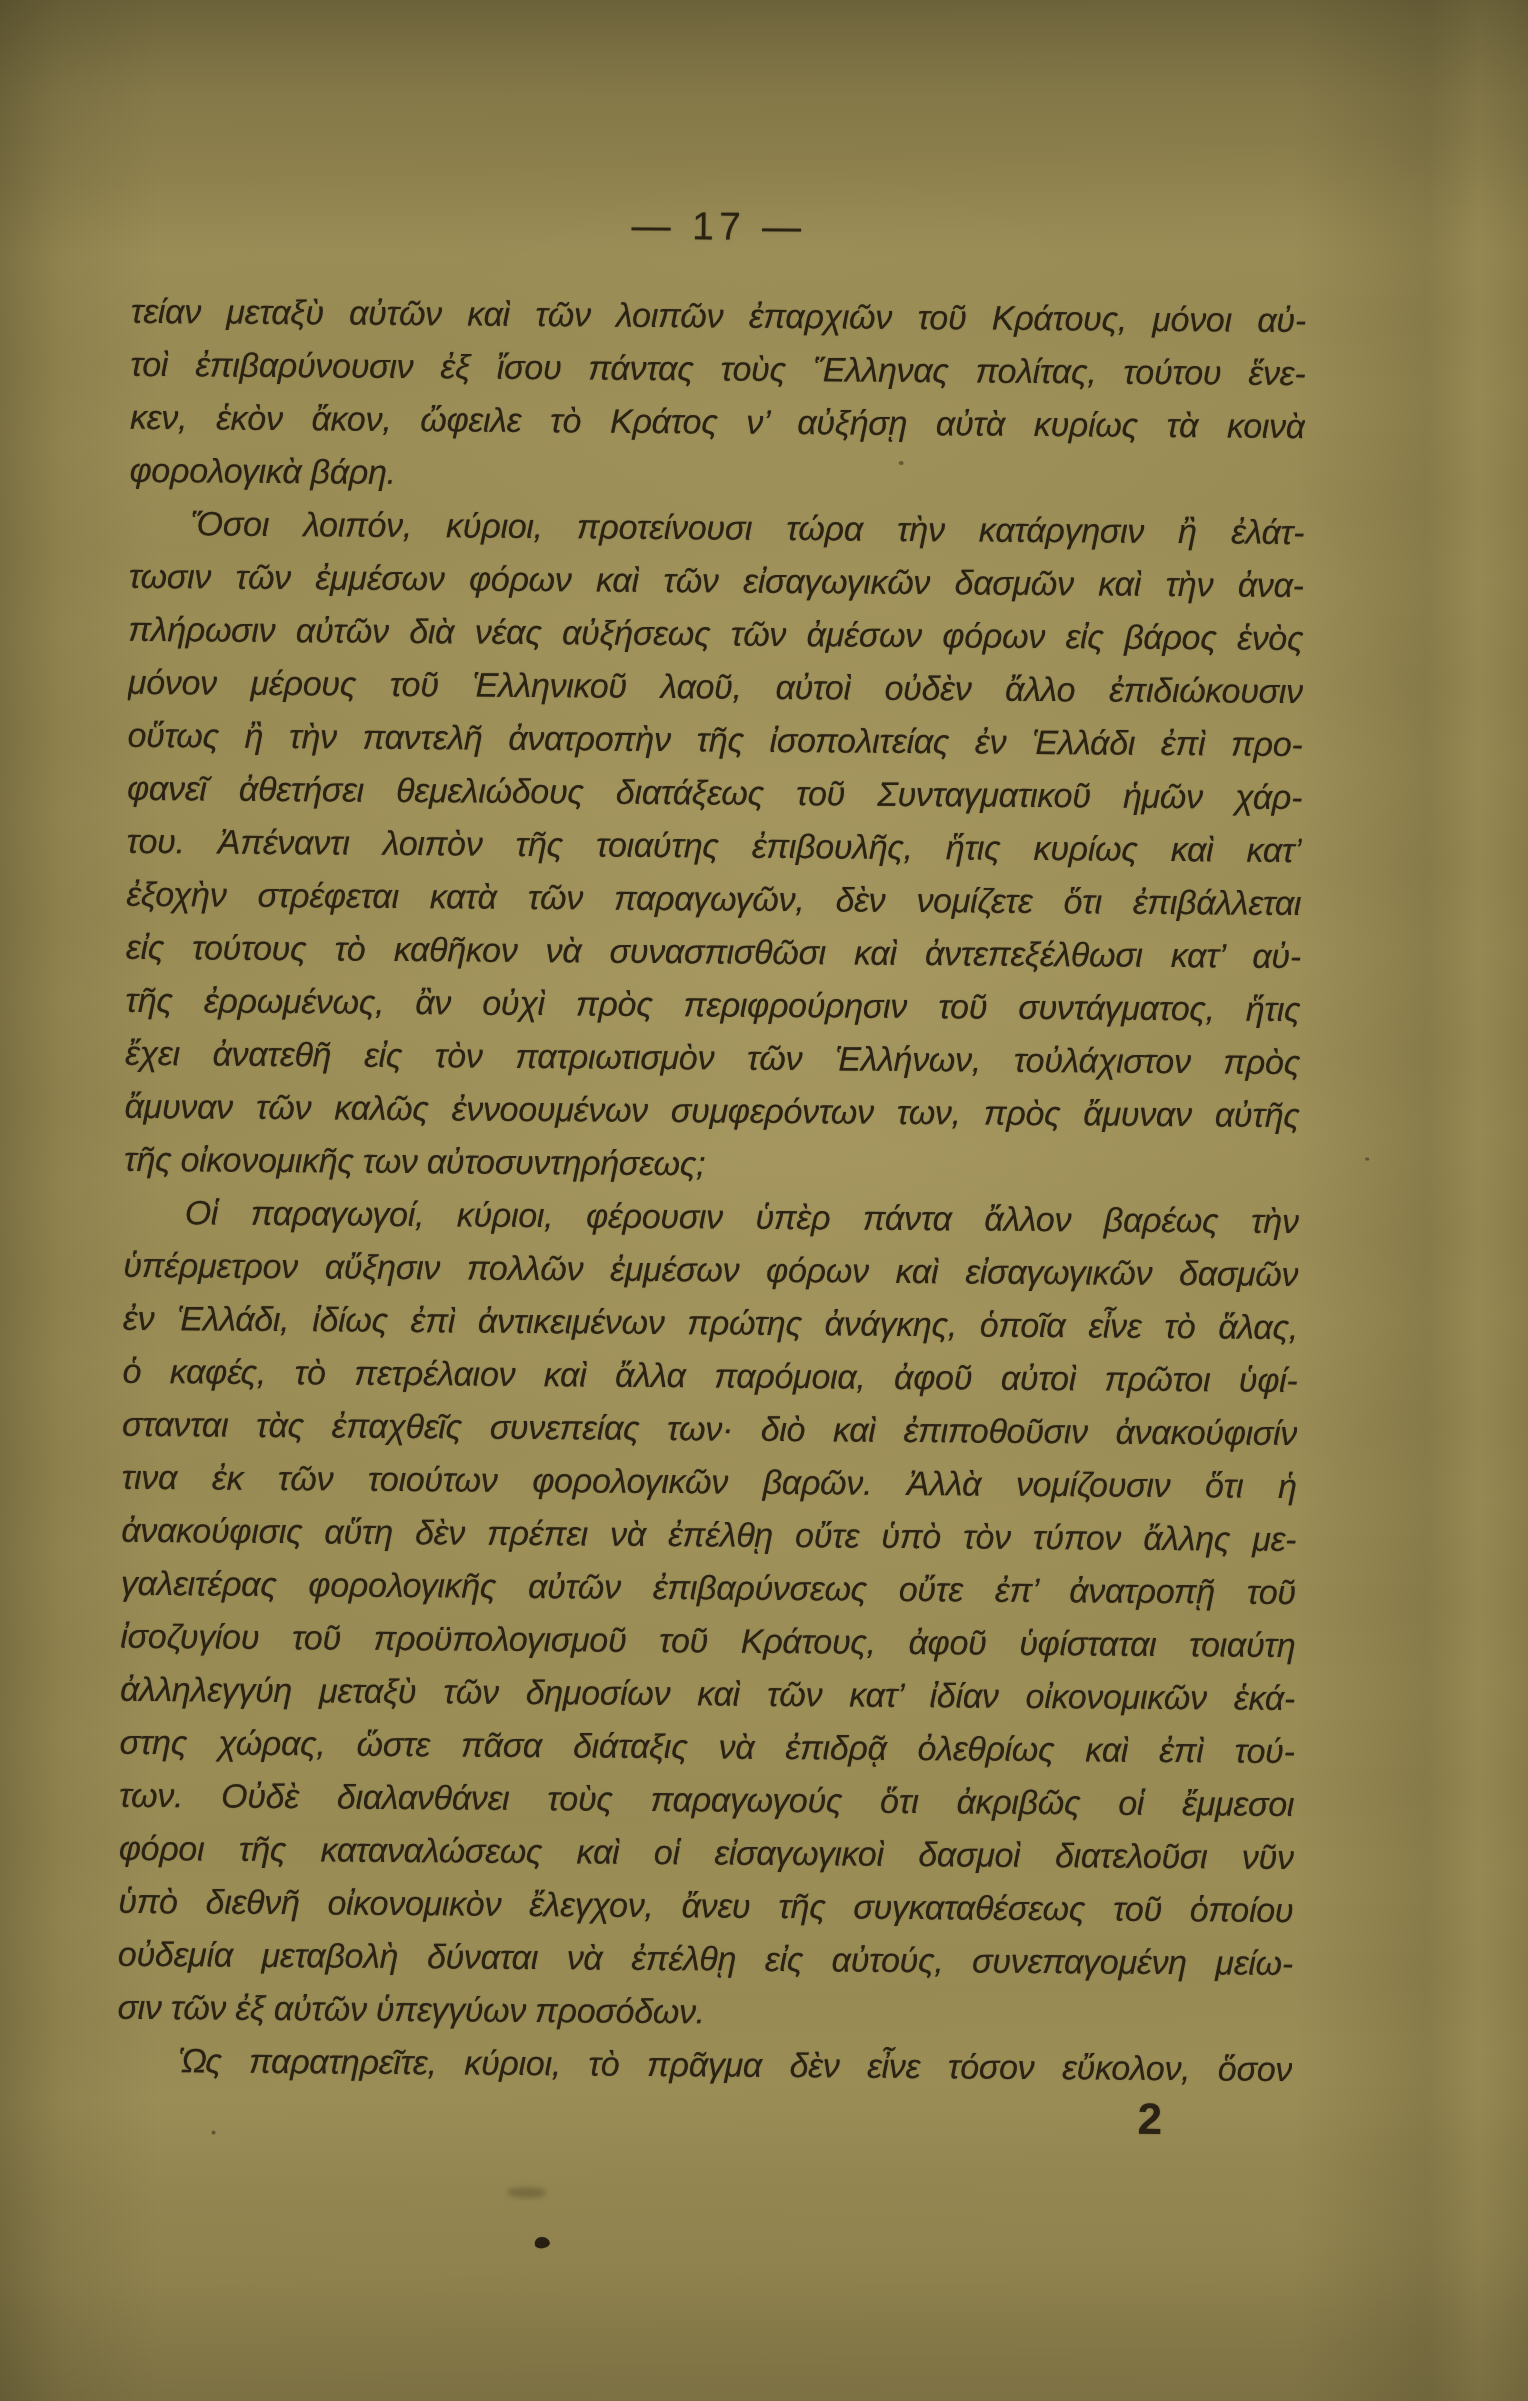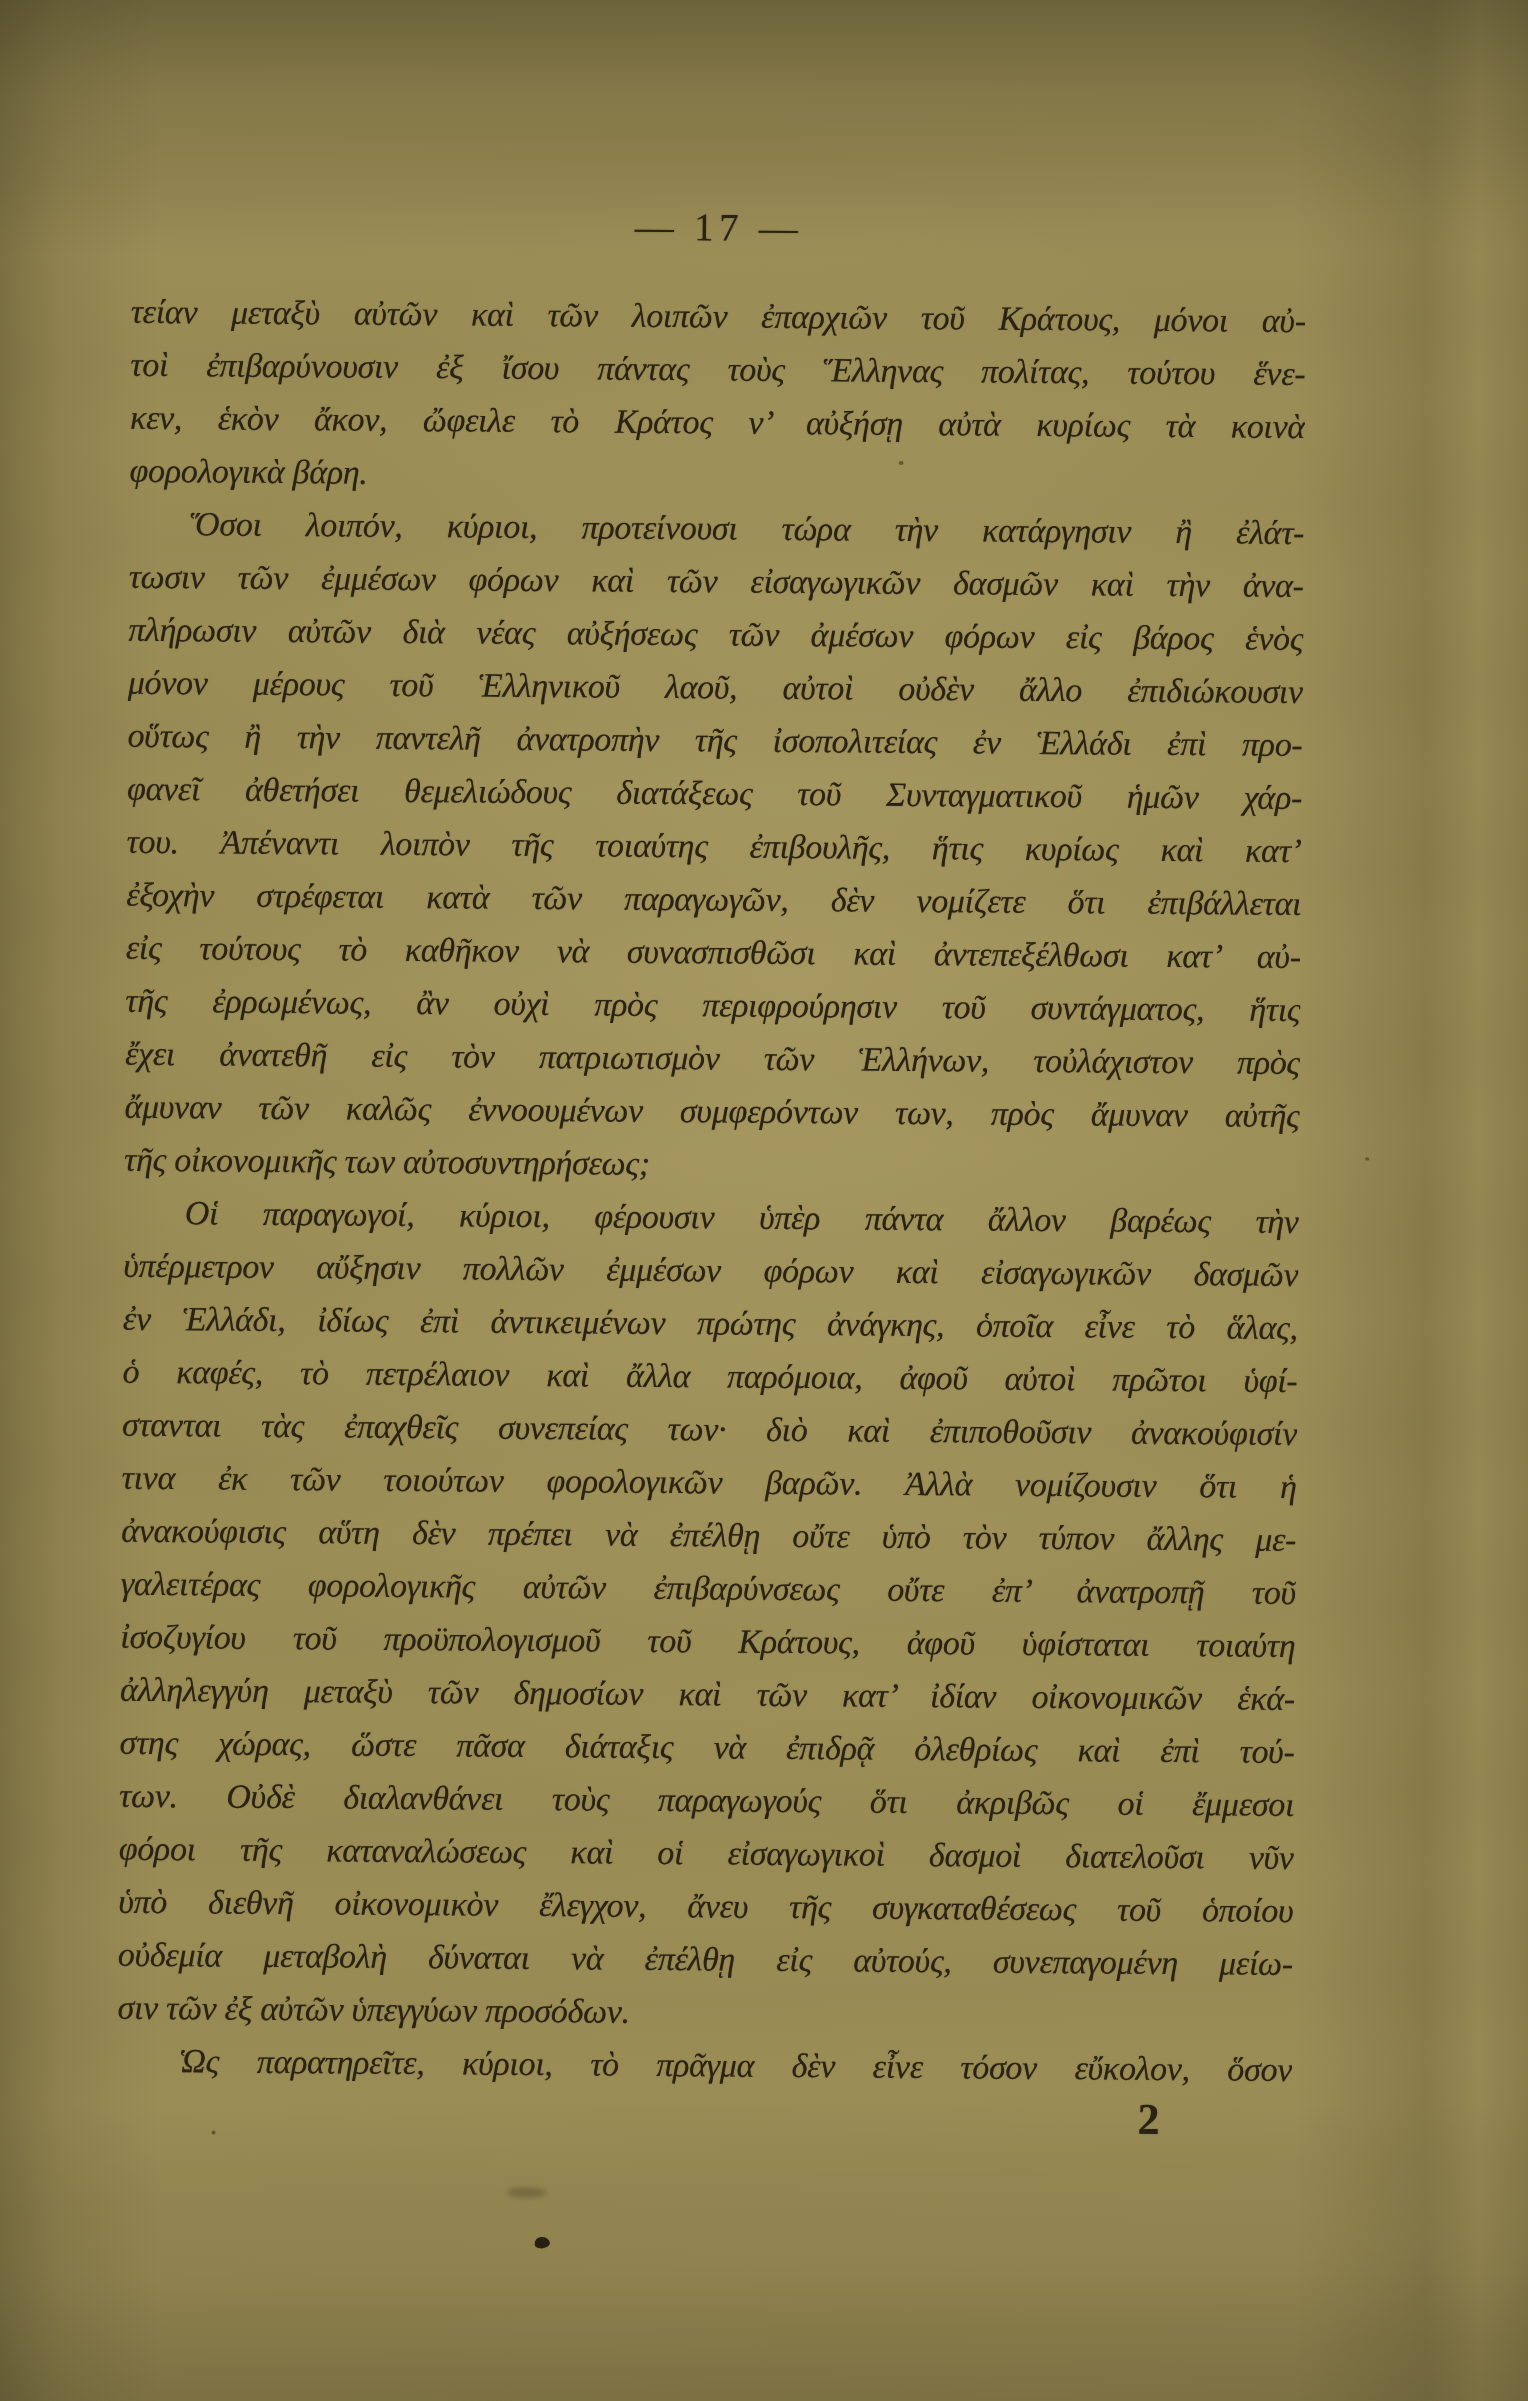--- a/index.html
+++ b/index.html
@@ -19,21 +19,21 @@
       
       linear-gradient(180deg, rgba(46,42,22,0.42) 0px, rgba(46,42,22,0.20) 96px, rgba(46,42,22,0.0) 254px),
       
       linear-gradient(0deg, rgba(42,38,18,0.26) 0px, rgba(42,38,18,0.10) 131px, rgba(42,38,18,0) 298px),
       
       linear-gradient(90deg, rgba(42,38,18,0.28) 0px, rgba(42,38,18,0.10) 61px, rgba(42,38,18,0) 158px),
       
       linear-gradient(90deg, rgba(42,38,18,0) 1295px, rgba(42,38,18,0.16) 1427px, rgba(42,38,18,0.04) 1479px, rgba(60,54,26,0.18) 1528px),
       
       repeating-linear-gradient(178deg, rgba(120,108,62,0.05) 0px, rgba(170,156,96,0.05) 79px, rgba(120,108,62,0.05) 184px);
-    font-family: Liberation Serif, serif;
+    font-family: Liberation Sans, sans-serif;
     color: var(--ink, #2a2213);
   }
   .content {
     position: absolute;
     inset: 0;
     transform: rotate(0.45deg);
     transform-origin: 149px 289px;
   }
   .page-number {
     position: absolute;

